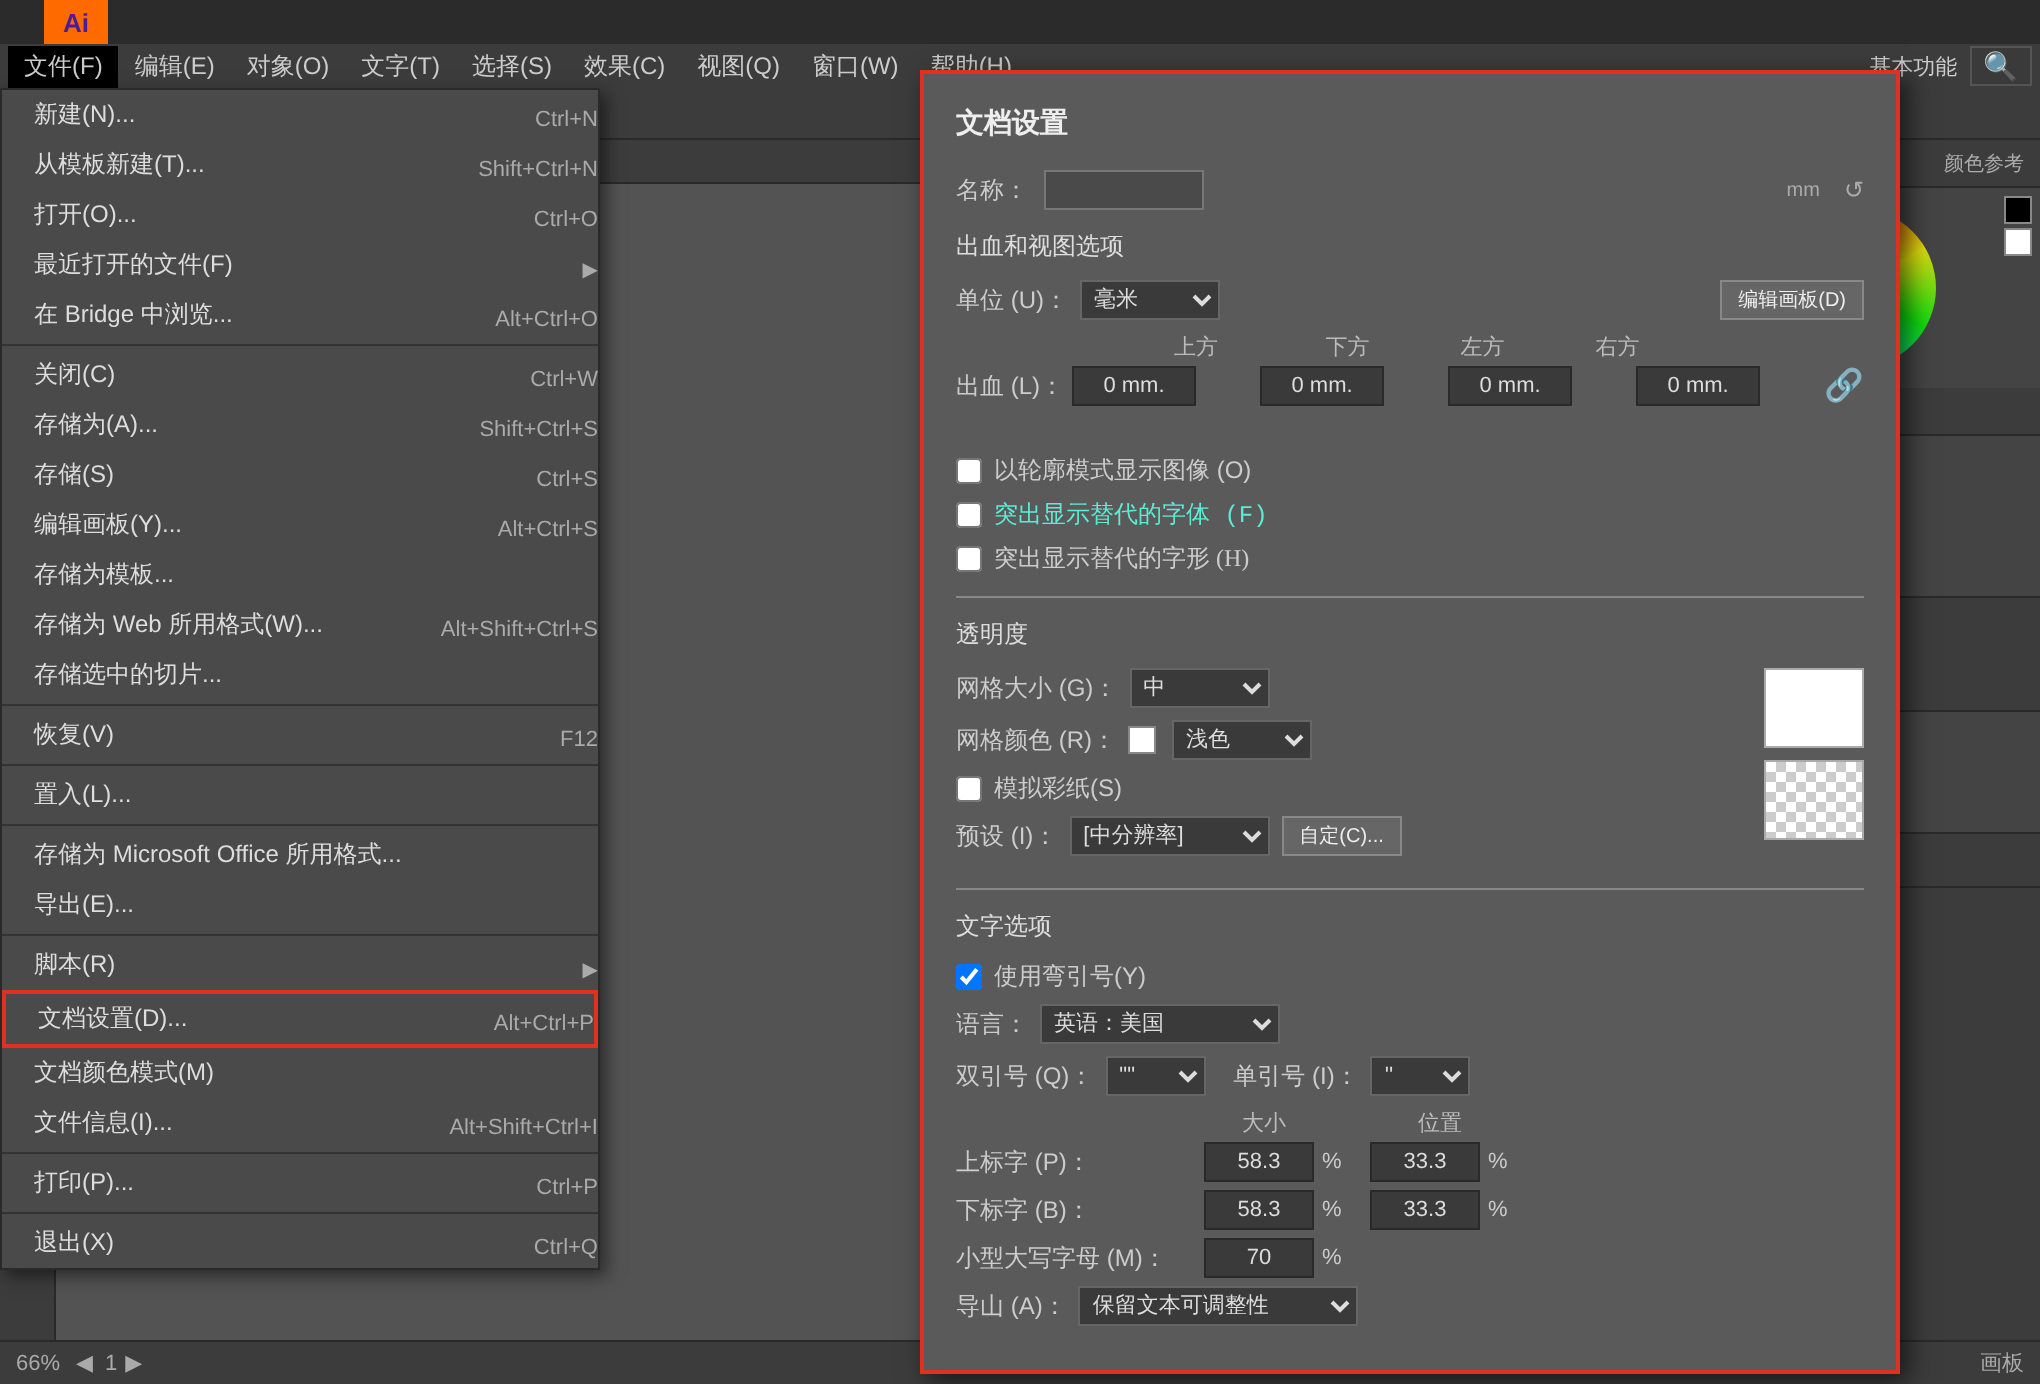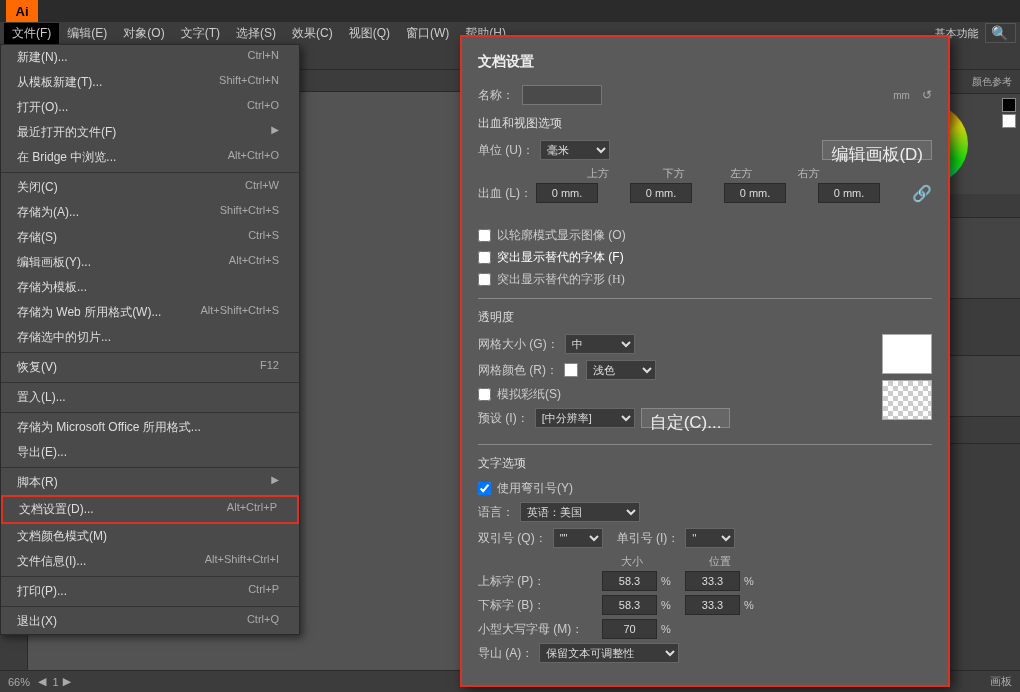--- a/index.html
+++ b/index.html
@@ -25,29 +25,30 @@
       position: relative;
       z-index: 200;
     }
     .title-bar-left {
       display: flex;
       align-items: center;
       gap: 2px;
     }
     .ai-logo {
       background: #ff6a00;
-      color: #000000;
+      color: #4c1d95;
       font-weight: bold;
       font-size: 13px;
       width: 32px;
       height: 22px;
       display: flex;
       align-items: center;
       justify-content: center;
       margin-right: 4px;
+      margin-left: 16px;
     }
 
     
     .menu-bar {
       background: #3c3c3c;
       height: 22px;
       display: flex;
       align-items: center;
       padding: 0 4px;
       z-index: 200;
@@ -170,23 +171,23 @@
       display: flex;
     }
     .dropdown-menu {
       background: #4a4a4a;
       border: 1px solid #2a2a2a;
       box-shadow: 3px 3px 8px rgba(0,0,0,0.5);
       min-width: 300px;
     }
     .dropdown-item {
       display: flex;
-      align-items: flex-start;
+      align-items: flex-end;
       justify-content: space-between;
-      padding: 4px 20px 4px 16px;
+      padding: 4px 0 4px 16px;
       color: #ddd;
       font-size: 12px;
       cursor: pointer;
       white-space: nowrap;
     }
     .dropdown-item.highlighted {
       background: #4a4a4a;
       border: 2px solid #e03020;
     }
     .dropdown-item .shortcut {
@@ -252,21 +253,21 @@
       border: 1px solid #666;
       color: #ddd;
       font-size: 11px;
       padding: 1px 2px;
       height: 20px;
     }
     .form-btn {
       background: #666;
       border: 1px solid #888;
       color: #eee;
-      font-size: 17px;
+      font-size: 10px;
       padding: 2px 8px;
       cursor: pointer;
       height: 20px;
     }
     .checkbox-row {
       display: flex;
       align-items: center;
       gap: 6px;
       margin-bottom: 5px;
     }
@@ -566,21 +567,21 @@
       <input type="text" class="form-input" value="0 mm." style="width: 62px;">
       <span style="color:#aaa;font-size:16px;cursor:pointer;">🔗</span>
     </div>
 
     <div class="checkbox-row">
       <input type="checkbox" id="cb1" style="">
       <label for="cb1" style="color:#ccc;font-size:12px;">以轮廓模式显示图像 (O)</label>
     </div>
     <div class="checkbox-row">
       <input type="checkbox" id="cb2" style="">
-      <label for="cb2" style="color:#ffffff;font-size:12px;">突出显示替代的字体 (F)</label>
+      <label for="cb2" style="color:#5eead4;font-size:12px;font-family:Liberation Mono, monospace;">突出显示替代的字体 (F)</label>
     </div>
     <div class="checkbox-row">
       <input type="checkbox" id="cb3" style="">
       <label for="cb3" style="color:#ccc;font-size:12px;font-family:Liberation Serif, serif;">突出显示替代的字形 (H)</label>
     </div>
   </div>
 
   <div class="divider"></div>
 
   <div>

